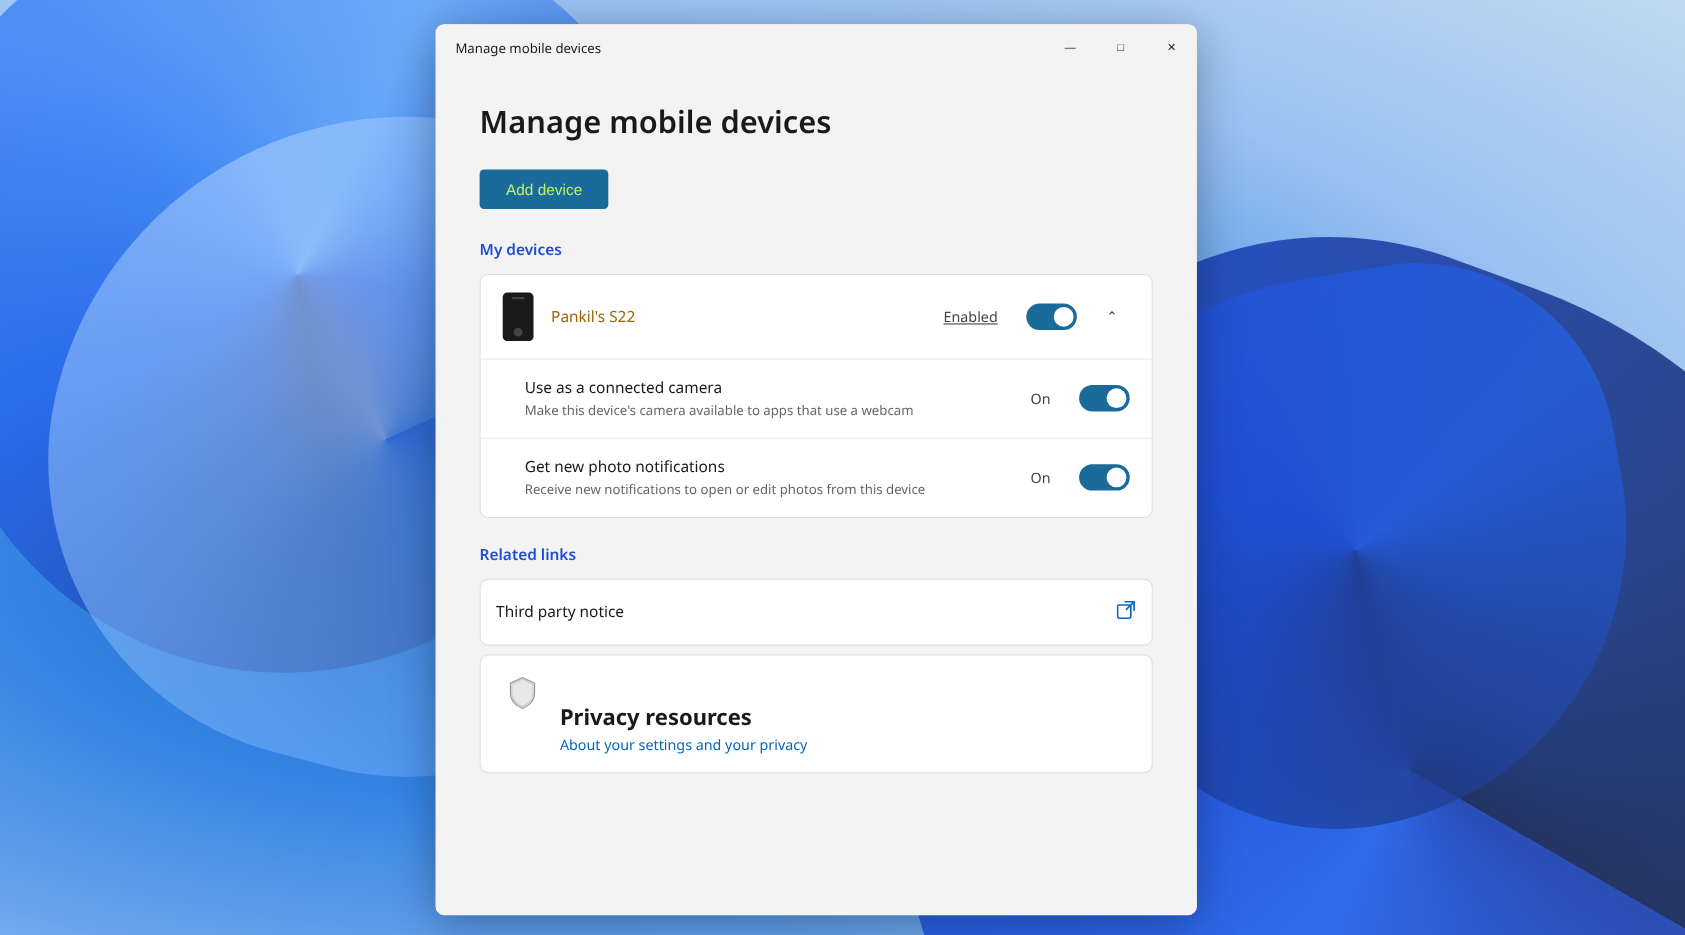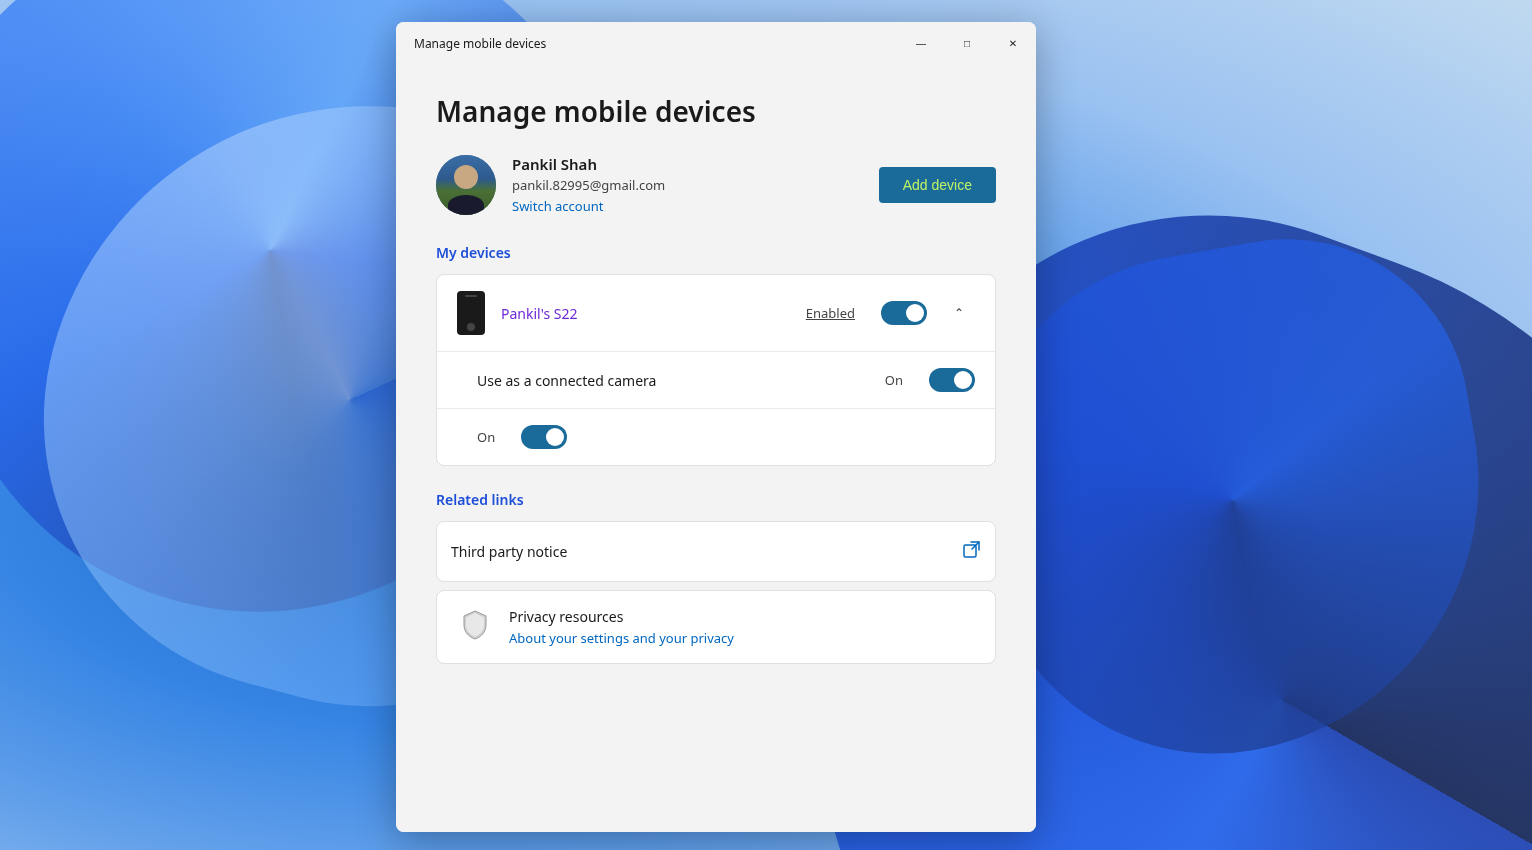--- a/index.html
+++ b/index.html
@@ -70,21 +70,21 @@
       border-radius: 50% 40% 60% 50%;
       transform: rotate(-10deg);
       opacity: 0.7;
     }
 
     
     .dialog {
       position: absolute;
       top: 22px;
       left: 396px;
-      width: 640px;
+      width: 692px;
       height: 810px;
       background: #f3f3f3;
       border-radius: 8px;
       box-shadow: 0 8px 40px rgba(0,0,0,0.3);
       display: flex;
       flex-direction: column;
       overflow: hidden;
     }
 
     
@@ -283,21 +283,21 @@
       bottom: 4px;
       width: 8px;
       height: 8px;
       background: #444;
       border-radius: 50%;
     }
 
     .device-name {
       flex: 1;
       font-size: 14px;
-      color: #6d28d9;
+      color: #a16207;
       font-weight: 400;
     }
 
     .device-status {
       font-size: 13px;
       color: #444;
       margin-right: 10px;
       text-decoration: underline;
     }
 
@@ -417,23 +417,24 @@
       justify-content: center;
       flex-shrink: 0;
     }
 
     .shield-svg {
       width: 28px;
       height: 32px;
     }
 
     .privacy-info .privacy-title {
-      font-size: 14px;
-      color: #1a1a1a;
-      font-weight: 400;
+      font-size: 20px;
+      color: #1a1a1a;
+      font-weight: 700;
+      margin-top: 26px;
     }
 
     .privacy-info .privacy-link {
       font-size: 13px;
       color: #0067c0;
       cursor: pointer;
       text-decoration: none;
       margin-top: 3px;
       display: block;
     }
@@ -457,54 +458,49 @@
       <button class="title-bar-btn">□</button>
       <button class="title-bar-btn close">✕</button>
     </div>
   </div>
 
   <div class="content">
 
     <h1 class="page-heading">Manage mobile devices</h1>
 
     <div class="user-section">
-      <div class="user-info">
-        <div class="avatar">
-          <div class="avatar-silhouette"></div>
-        </div>
-        <div class="user-details">
-          <div class="user-name">Pankil Shah</div>
-          <div class="user-email">pankil.82995@gmail.com</div>
-          <a class="switch-account">Switch account</a>
-        </div>
-      </div>
       <button class="add-device-btn">Add device</button>
     </div>
 
     <div class="section-label">My devices</div>
 
     <div class="device-card">
 
       <div class="device-row">
         <div class="device-icon"></div>
         <span class="device-name">Pankil's S22</span>
         <span class="device-status">Enabled</span>
         <div class="toggle"></div>
         <button class="chevron-btn">⌃</button>
       </div>
 
       <div class="feature-row">
         <div class="feature-info">
           <div class="feature-title">Use as a connected camera</div>
+          <div class="feature-desc">Make this device's camera available to apps that use a webcam</div>
         </div>
         <span class="feature-status">On</span>
         <div class="toggle"></div>
       </div>
 
       <div class="feature-row">
+        <div class="feature-info">
+          <div class="feature-title">Get new photo notifications</div>
+          <div class="feature-desc">Receive new notifications to open or edit photos from this device</div>
+        </div>
         <span class="feature-status">On</span>
         <div class="toggle"></div>
       </div>
 
     </div>
 
     <div class="links-section">
       <div class="section-label">Related links</div>
 
       <div class="link-card">

